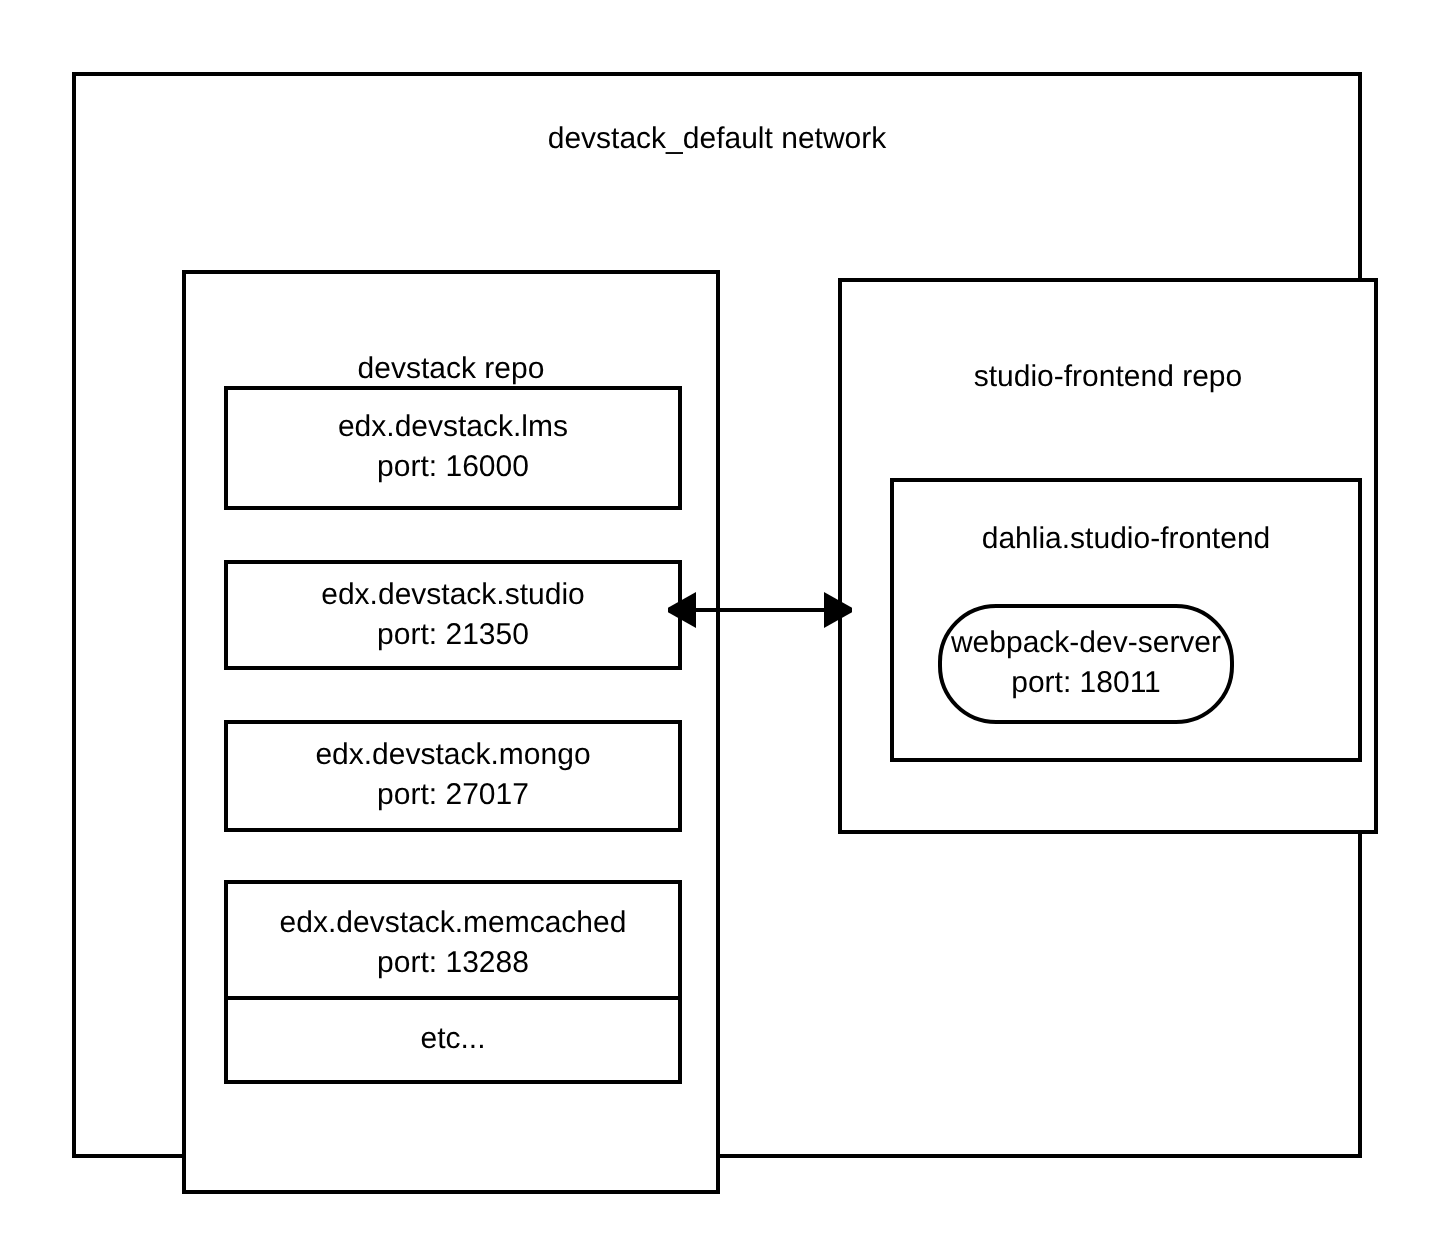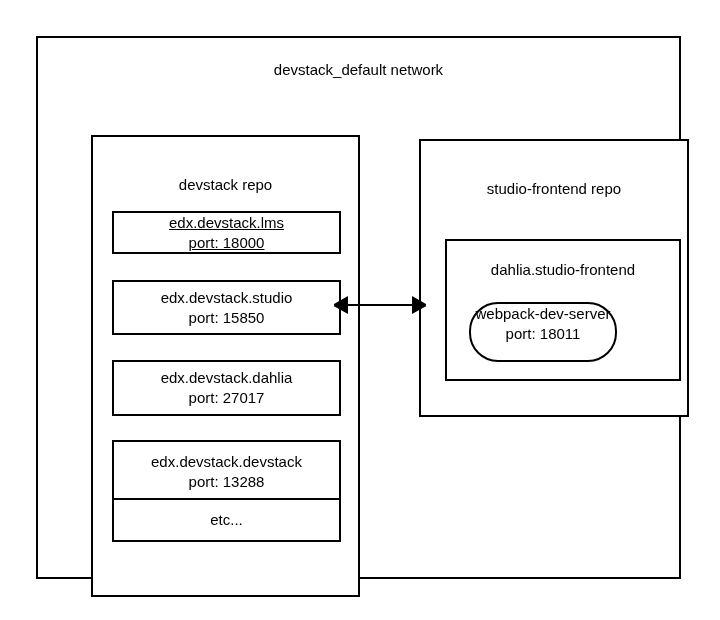--- a/index.html
+++ b/index.html
@@ -70,21 +70,21 @@
     display: flex;
     flex-direction: column;
     align-items: center;
     justify-content: center;
   }
   .service-line {
     font-size: 15px;
     line-height: 20px;
     white-space: nowrap;
   }
-  #service-box-0 { top: 74px;  height: 43px; text-decoration: underline; }
+  #service-box-0 { top: 56px;  height: 62px; }
   #service-box-1 { top: 143px; height: 55px; }
   #service-box-2 { top: 223px; height: 56px; }
   #service-box-3 { top: 303px; height: 63px; }
   #service-box-4 { top: 361px; height: 44px; text-align: center; }
 
   
   #dahlia-box {
     left: 24px;
     top: 98px;
     width: 236px;
@@ -94,21 +94,21 @@
     top: 19px;
   }
   #webpack-box {
     left: 22px;
     top: 61px;
     width: 148px;
     height: 60px;
     display: flex;
     flex-direction: column;
     align-items: center;
-    justify-content: flex-start;
+    justify-content: center;
     border-radius: 29px;
   }
   
   #connector-arrow {
     position: absolute;
     left: 296px;
     top: 251px;
     width: 92px;
     height: 32px;
   }
@@ -119,35 +119,35 @@
 <div id="diagram-canvas">
 
   <div class="box" id="network-box">
     <div class="box-title" id="network-title">devstack_default network</div>
 
     <div class="box" id="devstack-repo-box">
       <div class="box-title repo-title">devstack repo</div>
 
       <div class="box service-box" id="service-box-0">
         <div class="service-line">edx.devstack.lms</div>
-        <div class="service-line">port: 18000</div>
+        <div class="service-line">port: 16000</div>
       </div>
 
       <div class="box service-box" id="service-box-1">
         <div class="service-line">edx.devstack.studio</div>
-        <div class="service-line">port: 15850</div>
+        <div class="service-line">port: 21350</div>
       </div>
 
       <div class="box service-box" id="service-box-2">
-        <div class="service-line">edx.devstack.dahlia</div>
+        <div class="service-line">edx.devstack.mongo</div>
         <div class="service-line">port: 27017</div>
       </div>
 
       <div class="box service-box" id="service-box-3">
-        <div class="service-line">edx.devstack.devstack</div>
+        <div class="service-line">edx.devstack.memcached</div>
         <div class="service-line">port: 13288</div>
       </div>
 
       <div class="box service-box" id="service-box-4">
         <div class="service-line">etc...</div>
       </div>
     </div>
 
     <div class="box" id="studio-frontend-repo-box">
       <div class="box-title repo-title">studio-frontend repo</div>

